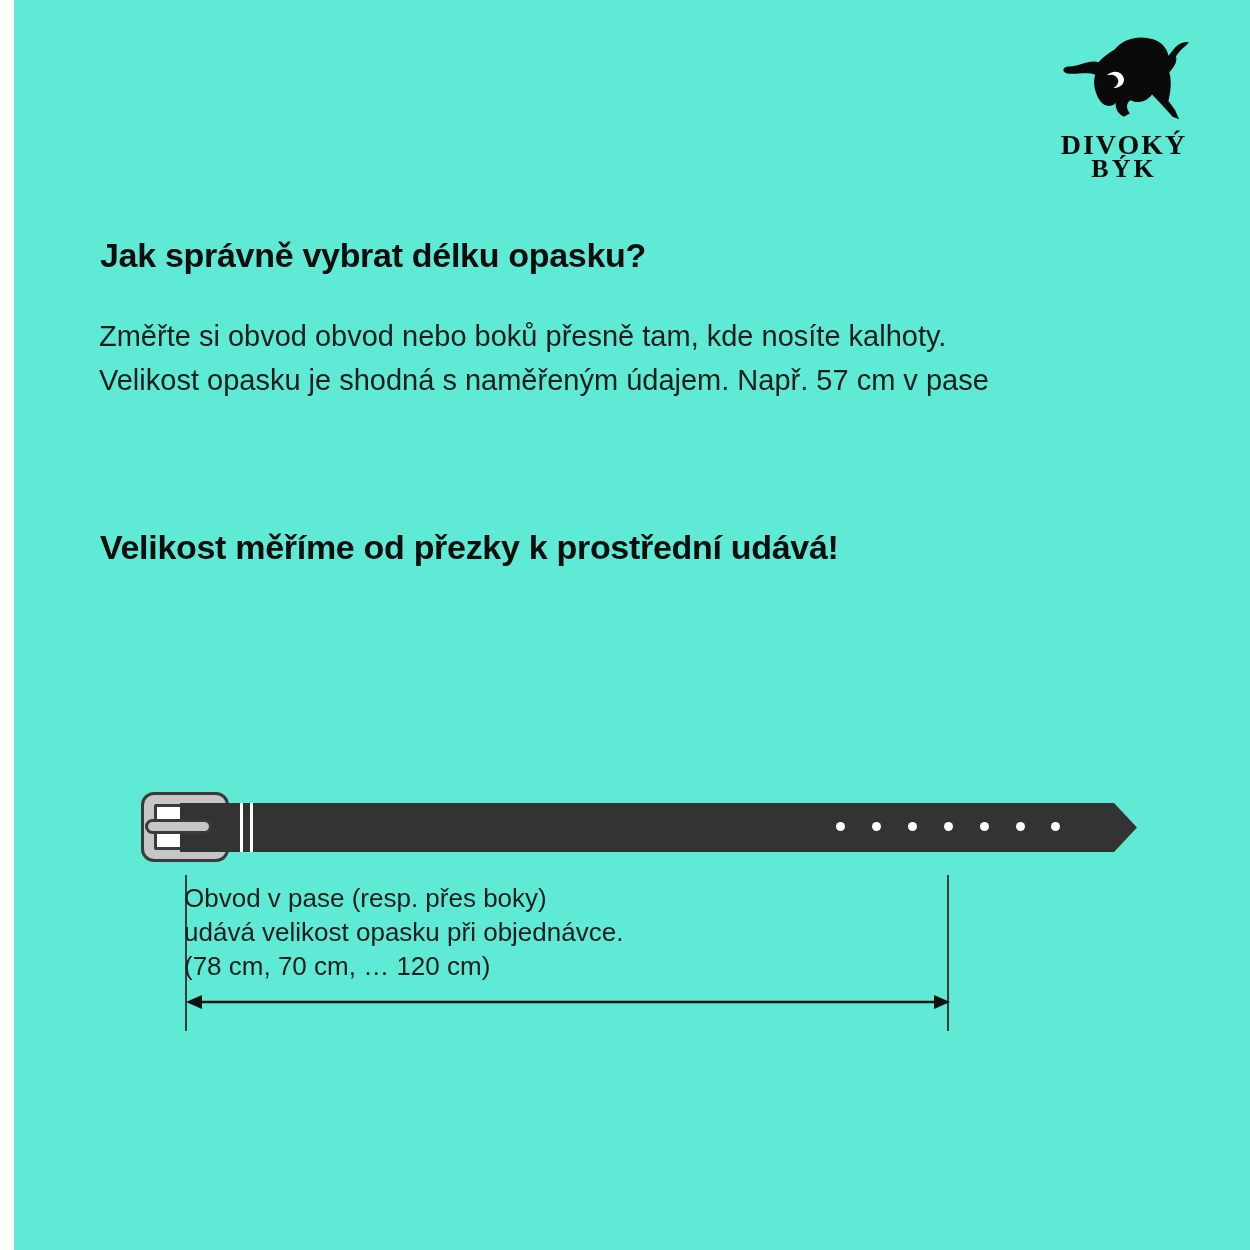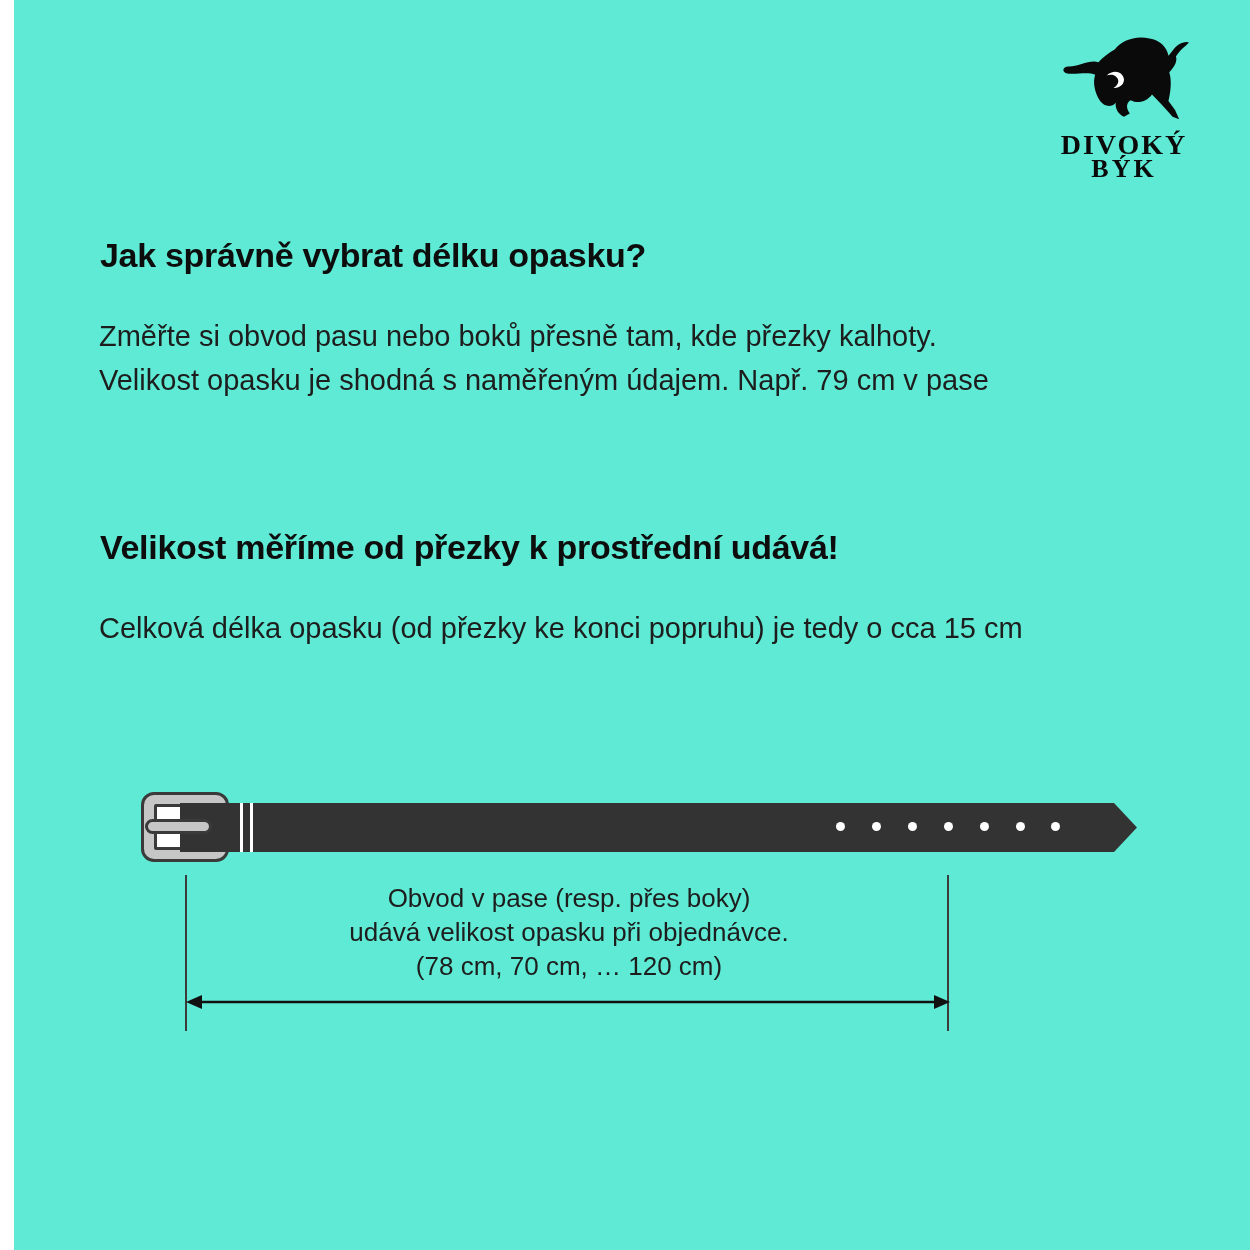--- a/index.html
+++ b/index.html
@@ -42,21 +42,21 @@
   .hole:nth-of-type(5){left:800px;} .hole:nth-of-type(6){left:836px;}
   .hole:nth-of-type(7){left:871px;}
   .prong{position:absolute;left:131px;top:819px;width:67px;height:15px;
          background:var(--buckle,#c6c6c6);border:3px solid var(--outline,#3a3a3a);
          border-radius:8px;box-sizing:border-box;}
 
   
   .guide{position:absolute;top:875px;width:2px;height:156px;background:#3c3c3c;}
   .guide-left{left:171px;} .guide-right{left:933px;}
   .arrow-svg{position:absolute;left:170px;top:992px;width:768px;height:20px;}
-  .caption{position:absolute;left:180px;top:881px;width:750px;text-align:center;
+  .caption{position:absolute;left:170px;top:881px;width:750px;text-align:left;
            font-size:26px;line-height:34px;color:#1d1d1d;}
 </style>
 </head>
 <body>
 
 <div class="page">
 
   <div class="logo">
     <svg viewBox="0 0 170 120" aria-hidden="true">
       <path fill="#0a0a0a" d="M54,44
@@ -69,27 +69,26 @@
         C137,25 128,17 116,15 C98,11 82,18 74,28 C66,33 59,38 54,44 Z"></path>
       <path fill="#ffffff" d="M64,60 C72,52 84,55 85,65 C85,72 78,76 72,75
         C78,72 80,66 76,62 C72,58 67,59 64,60 Z"></path>
     </svg>
     <div class="brand-line1">DIVOKÝ</div>
     <div class="brand-line2">BÝK</div>
   </div>
 
   <h1 class="heading h1">Jak správně vybrat délku opasku?</h1>
   <div class="para p1">
-    <div>Změřte si obvod pasu nebo boků přesně tam, kde přezky kalhoty.</div>
-    <div>Velikost opasku je shodná s naměřeným údajem. Např. 79 cm v pase</div>
+    <div>Změřte si obvod obvod nebo boků přesně tam, kde nosíte kalhoty.</div>
+    <div>Velikost opasku je shodná s naměřeným údajem. Např. 57 cm v pase</div>
   </div>
 
   <h2 class="heading h2">Velikost měříme od přezky k prostřední udává!</h2>
   <div class="para p2">
-    <div>Celková délka opasku (od přezky ke konci popruhu) je tedy o cca 15 cm</div>
   </div>
 
   <div class="diagram">
     <div class="buckle-frame"></div>
     <div class="buckle-window"></div>
 
     <div class="strap">
       <div class="hole"></div>
       <div class="hole"></div>
       <div class="hole"></div>

